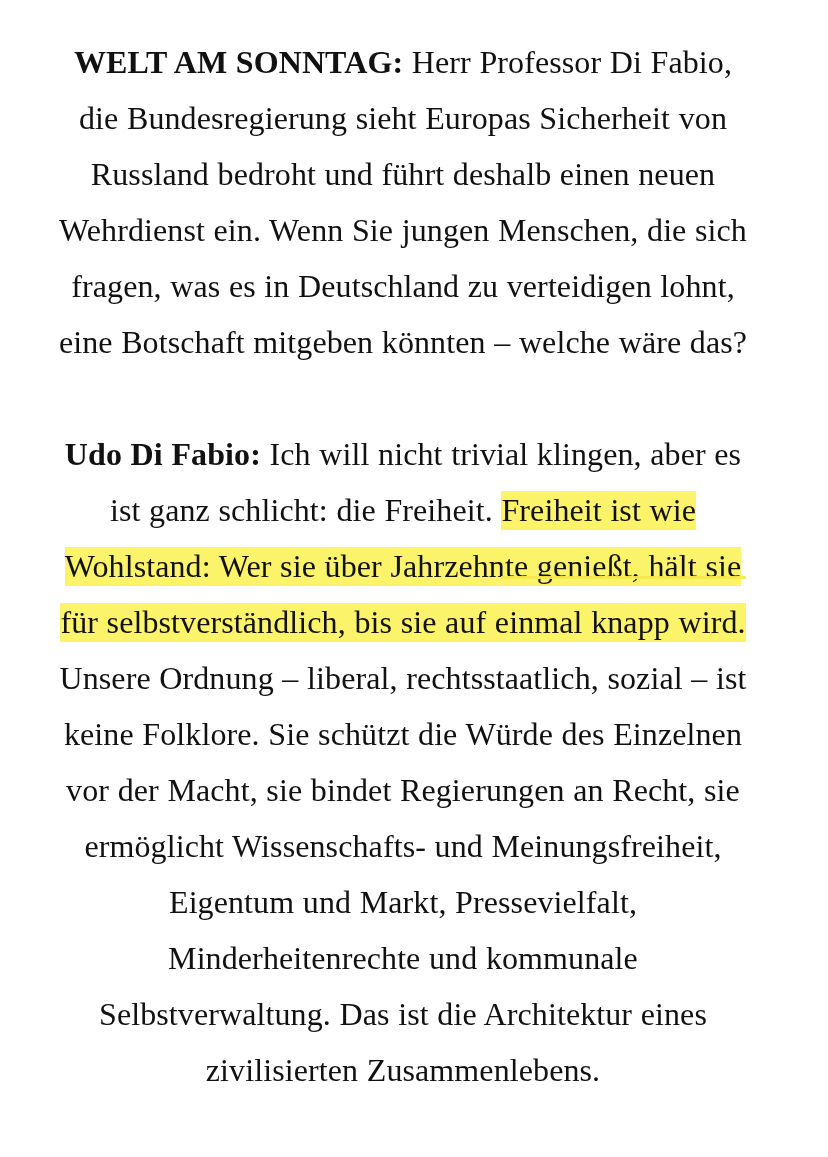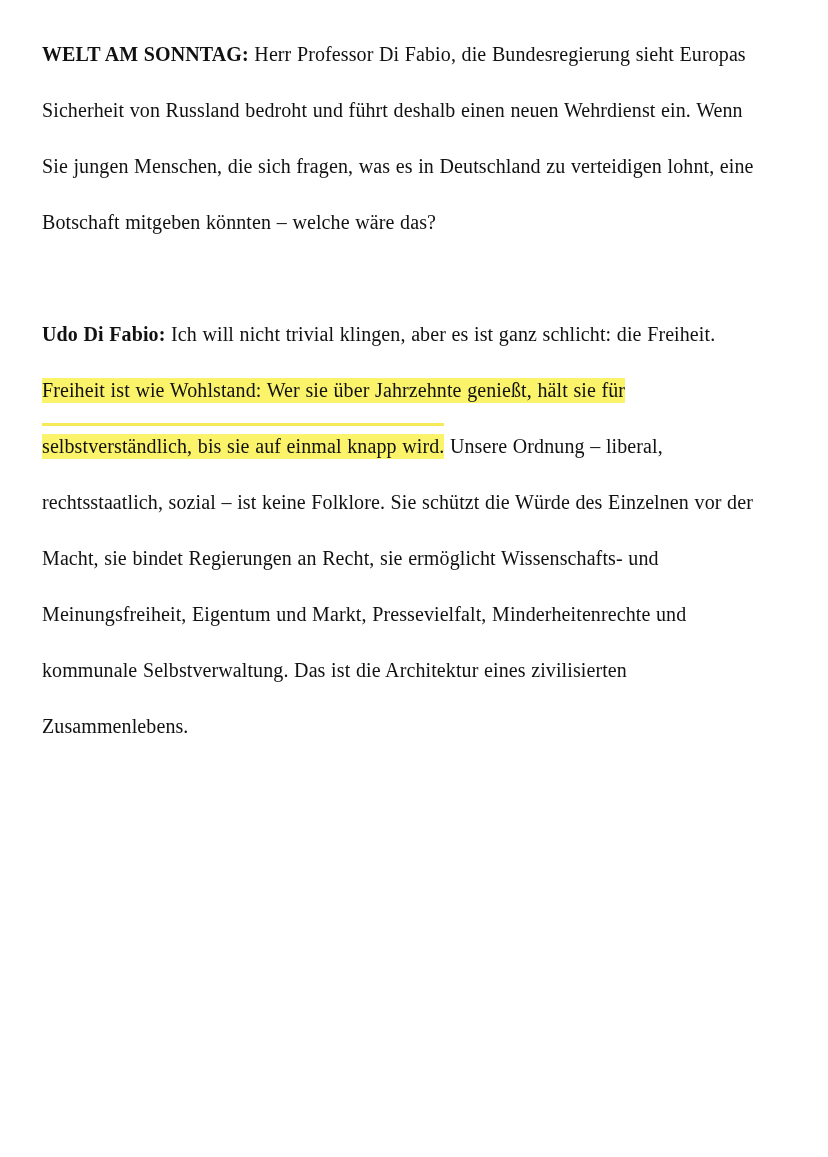--- a/index.html
+++ b/index.html
@@ -17,25 +17,25 @@
   .page {
     box-sizing: border-box;
     width: 828px;
     height: 1157px;
     padding: 18px 56px 0 34px;
     background: #ffffff;
     position: relative;
     overflow: hidden;
   }
   .para {
-    font-size: 20px;
+    font-size: 32px;
     line-height: 56px;
     letter-spacing: 0.1px;
-    margin: 8px;
-    text-align: left;
+    margin: 16px;
+    text-align: center;
     word-spacing: 0.5px;
   }
   .para + .para {
     margin-top: 56px;
   }
   .speaker {
     font-weight: bold;
   }
   .hl-strike {
     position: relative;

